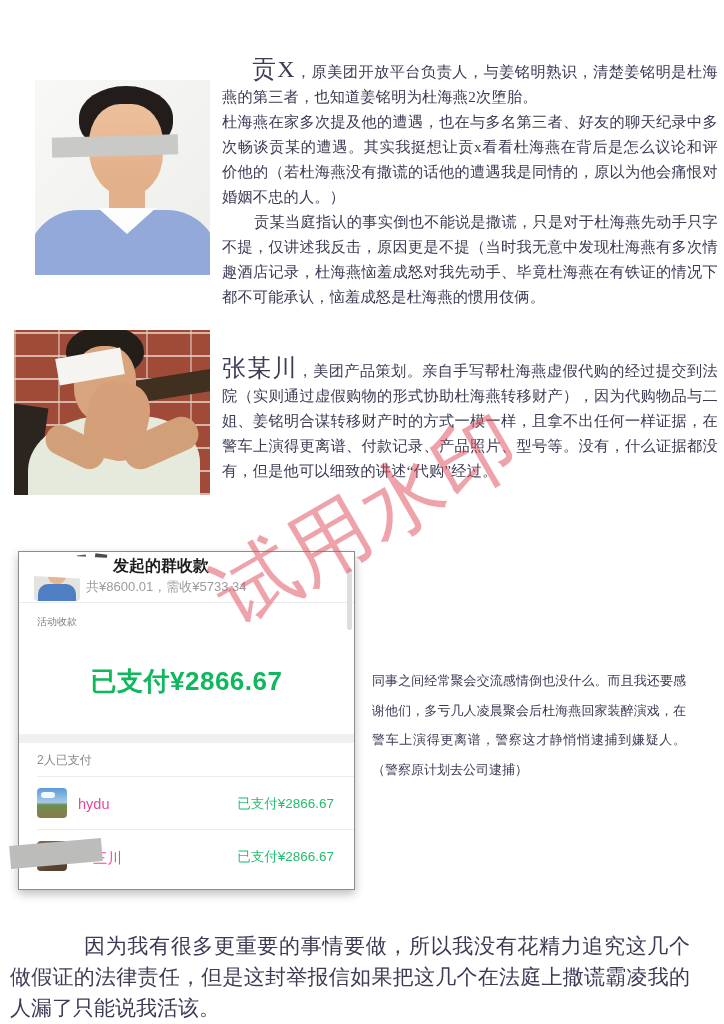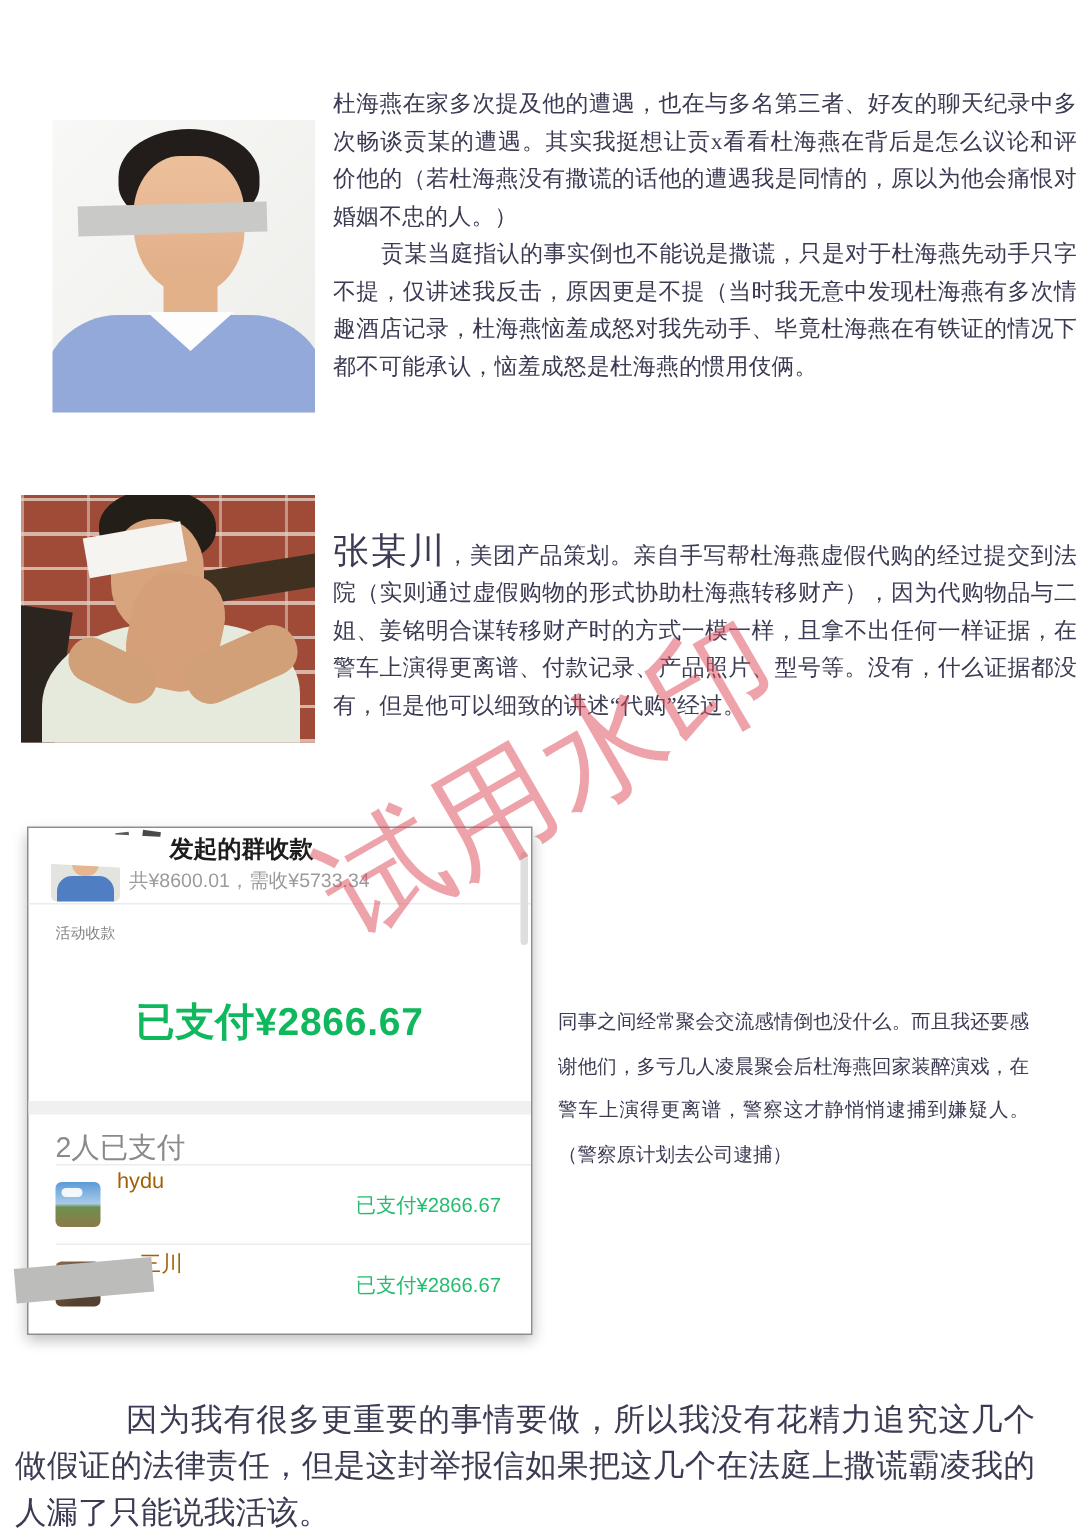--- a/index.html
+++ b/index.html
@@ -57,51 +57,52 @@
   .pc-avatar .shirt{position:absolute;left:4px;top:26px;width:38px;height:20px;background:#4f7ec2;border-radius:10px 10px 0 0;}
   .pc-frag1{position:absolute;left:76px;top:2px;width:12px;height:5px;background:#4a4a4a;transform:rotate(8deg);}
   .pc-frag2{position:absolute;left:58px;top:3px;width:9px;height:4px;background:#5a5a5a;transform:rotate(-6deg);}
   .pc-strip{position:absolute;left:10px;top:4px;width:86px;height:22px;background:#fff;transform:rotate(3deg);}
   .pc-title{position:absolute;left:94px;top:4px;font-size:16px;font-weight:bold;color:#1d1d1d;}
   .pc-sub{position:absolute;left:67px;top:26px;font-size:13px;color:#9b9b9b;}
   .pc-div1{position:absolute;left:0;top:50px;width:100%;height:1px;background:#ebebeb;}
   .pc-label{position:absolute;left:18px;top:63px;font-size:10px;color:#828282;}
   .pc-total{position:absolute;left:0;top:112px;width:100%;text-align:center;font-size:26px;font-weight:bold;color:#10b85d;letter-spacing:.5px;}
   .pc-div2{position:absolute;left:0;top:182px;width:100%;height:9px;background:#f0f0f0;}
-  .pc-count{position:absolute;left:18px;top:200px;font-size:19px;color:#8a8a8a;}
+  .pc-count{position:absolute;left:18px;top:200px;font-size:12px;color:#8a8a8a;}
   .pc-div3{position:absolute;left:18px;top:224px;width:317px;height:1px;background:#ececec;}
   .pc-row{position:absolute;left:0;width:100%;height:48px;}
   .row1{top:228px;}
   .row2{top:281px;}
   .pc-div4{position:absolute;left:18px;top:277px;width:317px;height:1px;background:#ececec;}
   .row-avatar{position:absolute;left:18px;top:8px;width:30px;height:30px;border-radius:4px;overflow:hidden;}
   .av-landscape{background:linear-gradient(180deg,#5c9ad8 0%,#a7cbe9 48%,#6f8f4e 56%,#8b7a49 100%);}
   .av-landscape:after{content:"";position:absolute;left:4px;top:4px;width:14px;height:6px;background:#fff;border-radius:6px;opacity:.9;}
   .av-brown{background:linear-gradient(140deg,#8a6a52,#56402f 70%);}
-  .row-name{position:absolute;left:59px;top:0;font-size:14.5px;color:#a16207;}
+  .row-name{position:absolute;left:59px;top:16px;font-size:14.5px;color:#ec4899;}
   .row2 .row-name{left:74px;}
   .row-status{position:absolute;right:20px;top:15px;font-size:13.5px;color:#25bd6e;}
   .pc-censor2{position:absolute;left:-9px;top:290px;width:92px;height:23px;background:#bcbcba;transform:rotate(-5deg);z-index:4;}
   .pc-scrollbar{position:absolute;right:2px;top:16px;width:5px;height:62px;background:#dedede;border-radius:3px;}
 </style>
 </head>
 <body>
 
 <div class="page">
 
   <div class="abs photo1">
     <div class="p1-hair"></div>
     <div class="p1-face"></div>
     <div class="p1-neck"></div>
     <div class="p1-sweater"></div>
     <div class="p1-collar"></div>
     <div class="p1-censor"></div>
   </div>
 
   <div class="textblock tb1">
+    <p class="indent1"><span class="pname">贡X</span><span>，原美团开放平台负责人，与姜铭明熟识，清楚姜铭明是杜海燕的第三者，也知道姜铭明为杜海燕2次堕胎。</span></p>
     <p>杜海燕在家多次提及他的遭遇，也在与多名第三者、好友的聊天纪录中多次畅谈贡某的遭遇。其实我挺想让贡x看看杜海燕在背后是怎么议论和评价他的（若杜海燕没有撒谎的话他的遭遇我是同情的，原以为他会痛恨对婚姻不忠的人。）</p>
     <p class="indent2">贡某当庭指认的事实倒也不能说是撒谎，只是对于杜海燕先动手只字不提，仅讲述我反击，原因更是不提（当时我无意中发现杜海燕有多次情趣酒店记录，杜海燕恼羞成怒对我先动手、毕竟杜海燕在有铁证的情况下都不可能承认，恼羞成怒是杜海燕的惯用伎俩。</p>
   </div>
 
   <div class="abs photo2">
     <div class="p2-shelf"></div>
     <div class="p2-dark"></div>
     <div class="p2-hair"></div>
     <div class="p2-face"></div>
     <div class="p2-shirt"></div>

